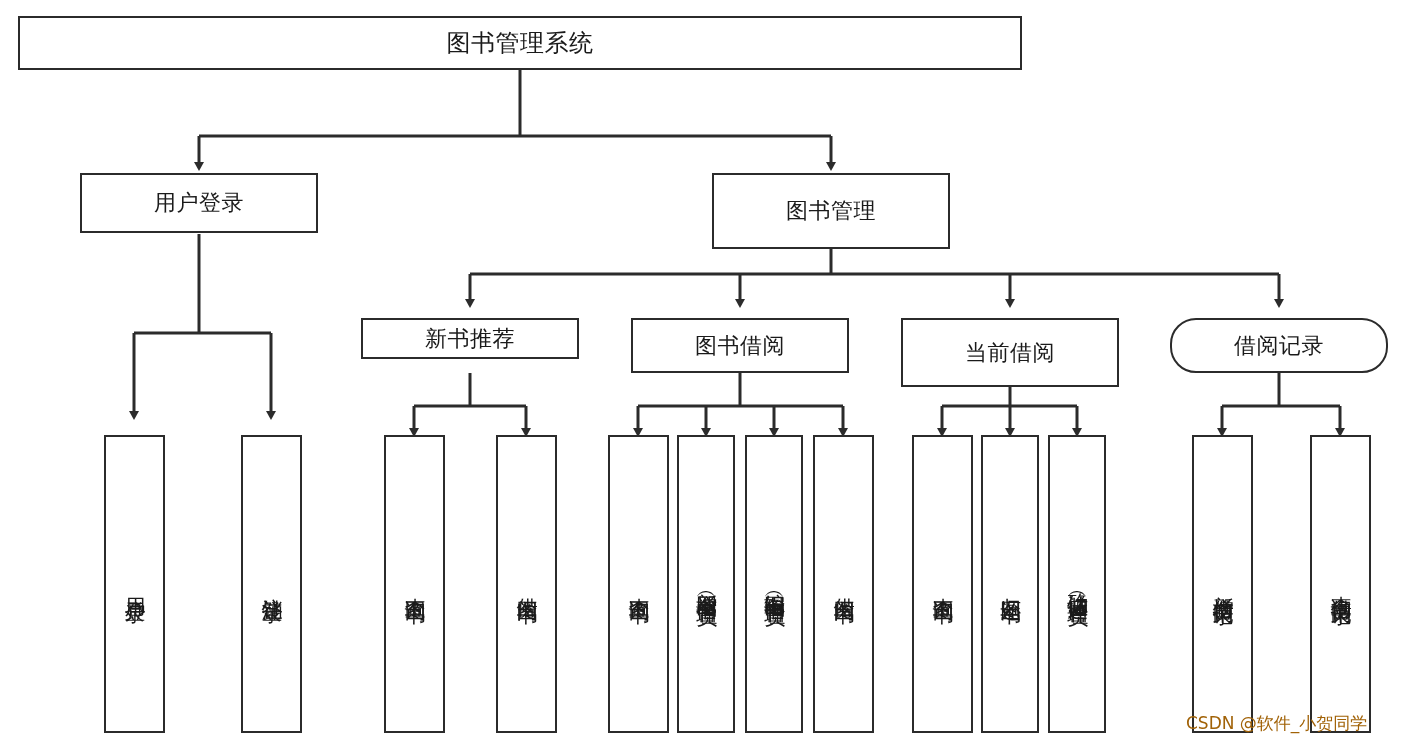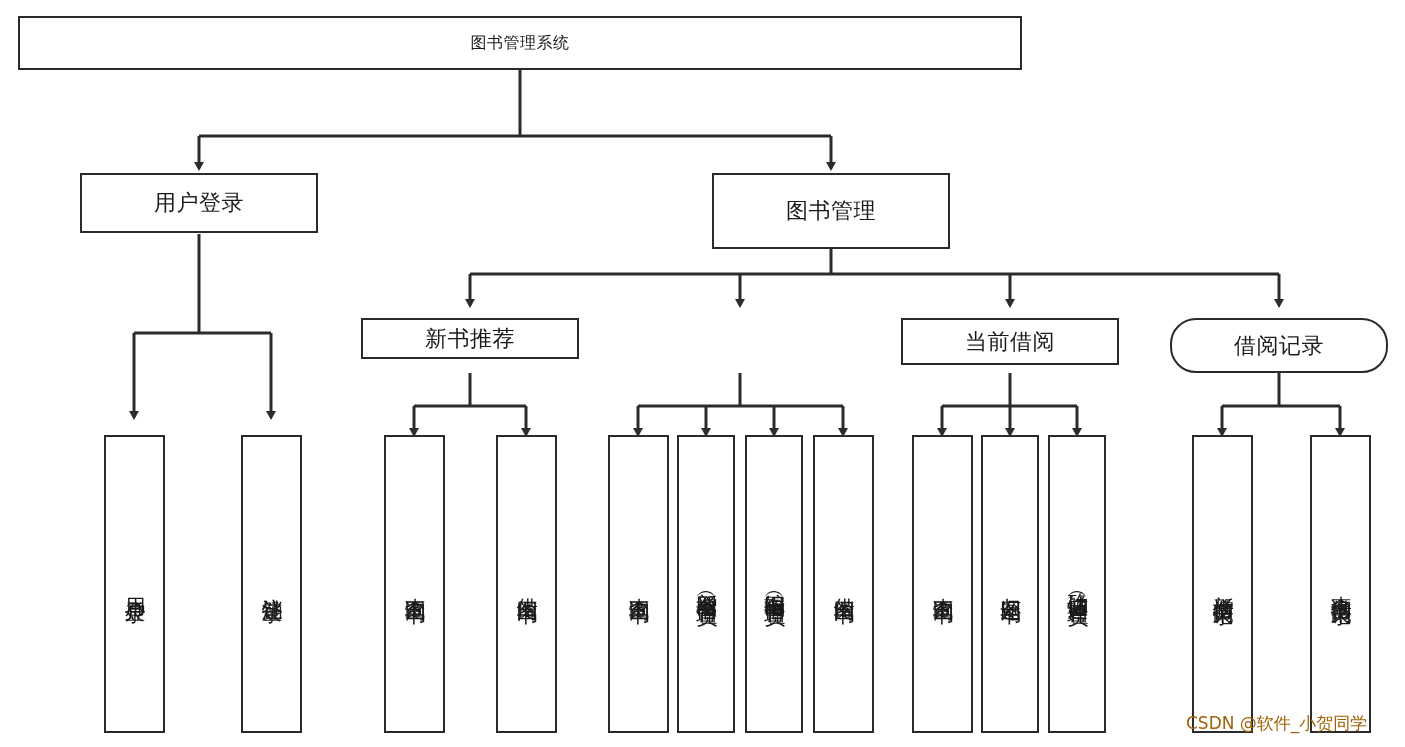--- a/index.html
+++ b/index.html
@@ -42,21 +42,21 @@
     text-align: center;
     line-height: 1.18;
     letter-spacing: 0.5px;
   }
   
   .node.horiz .label {
     font-size: 22px;
     white-space: nowrap;
   }
   .node.root .label {
-    font-size: 16px;
+    font-size: 24px;
   }
   
   .node.vert {
     align-items: flex-start;
     justify-content: center;
     padding-top: 2px;
   }
   .node.vert .label {
     writing-mode: vertical-rl;
     text-orientation: upright;
@@ -142,21 +142,24 @@
   <div class="node horiz" style="left:80px; top:173px; width:238px; height:60px;">
     <span class="label">用户登录</span>
   </div>
   <div class="node horiz" style="left:712px; top:173px; width:238px; height:76px;">
     <span class="label">图书管理</span>
   </div>
 
   <div class="node horiz" style="left:361px; top:318px; width:218px; height:41px;">
     <span class="label">新书推荐</span>
   </div>
-  <div class="node horiz" style="left:901px; top:318px; width:218px; height:47px;">
+  <div class="node horiz" style="left:631px; top:318px; width:218px; height:55px;">
+    <span class="label">图书借阅</span>
+  </div>
+  <div class="node horiz" style="left:901px; top:318px; width:218px; height:69px;">
     <span class="label">当前借阅</span>
   </div>
   <div class="node horiz" style="left:1170px; top:318px; width:218px; height:55px;border-radius:26px;">
     <span class="label">借阅记录</span>
   </div>
 
   <div class="node vert" style="left:104px; top:435px; width:61px; height:298px;">
     <span class="label">用户登录</span>
   </div>
   <div class="node vert" style="left:241px; top:435px; width:61px; height:298px;">

